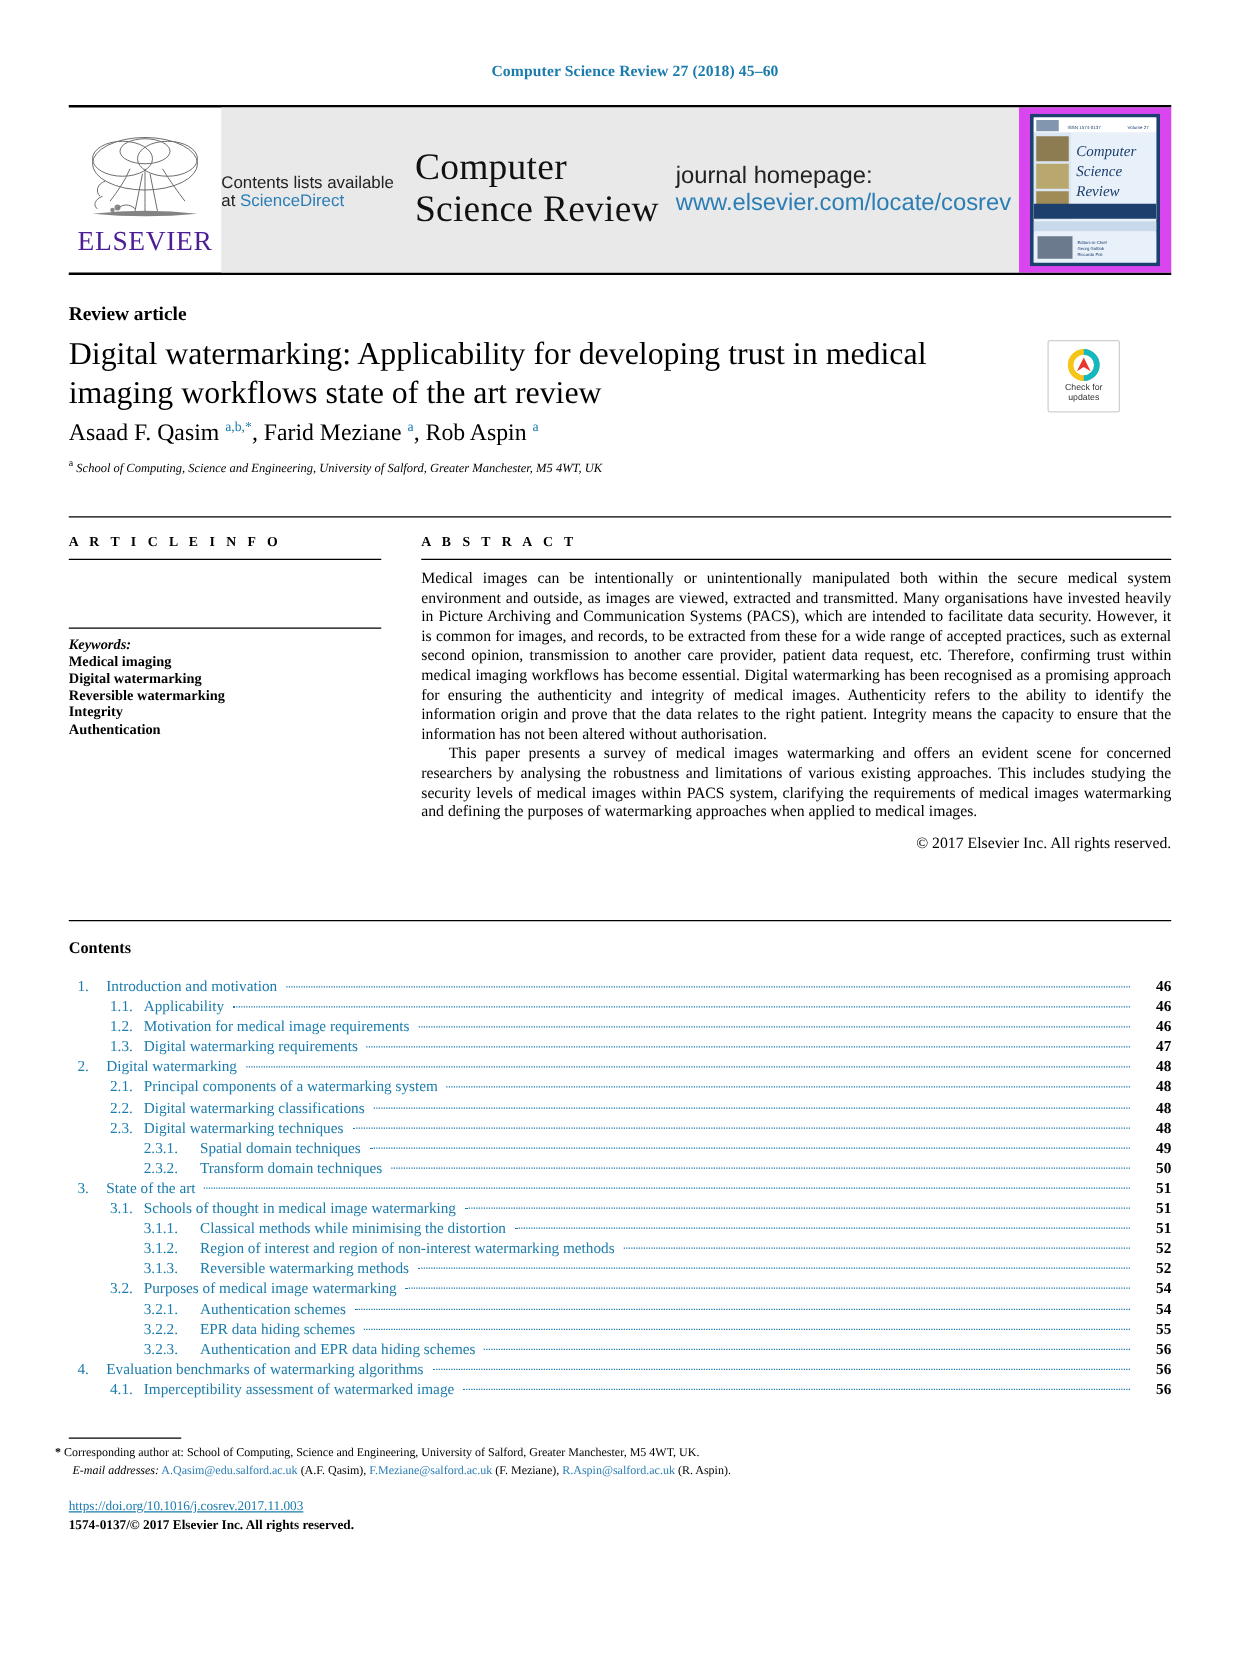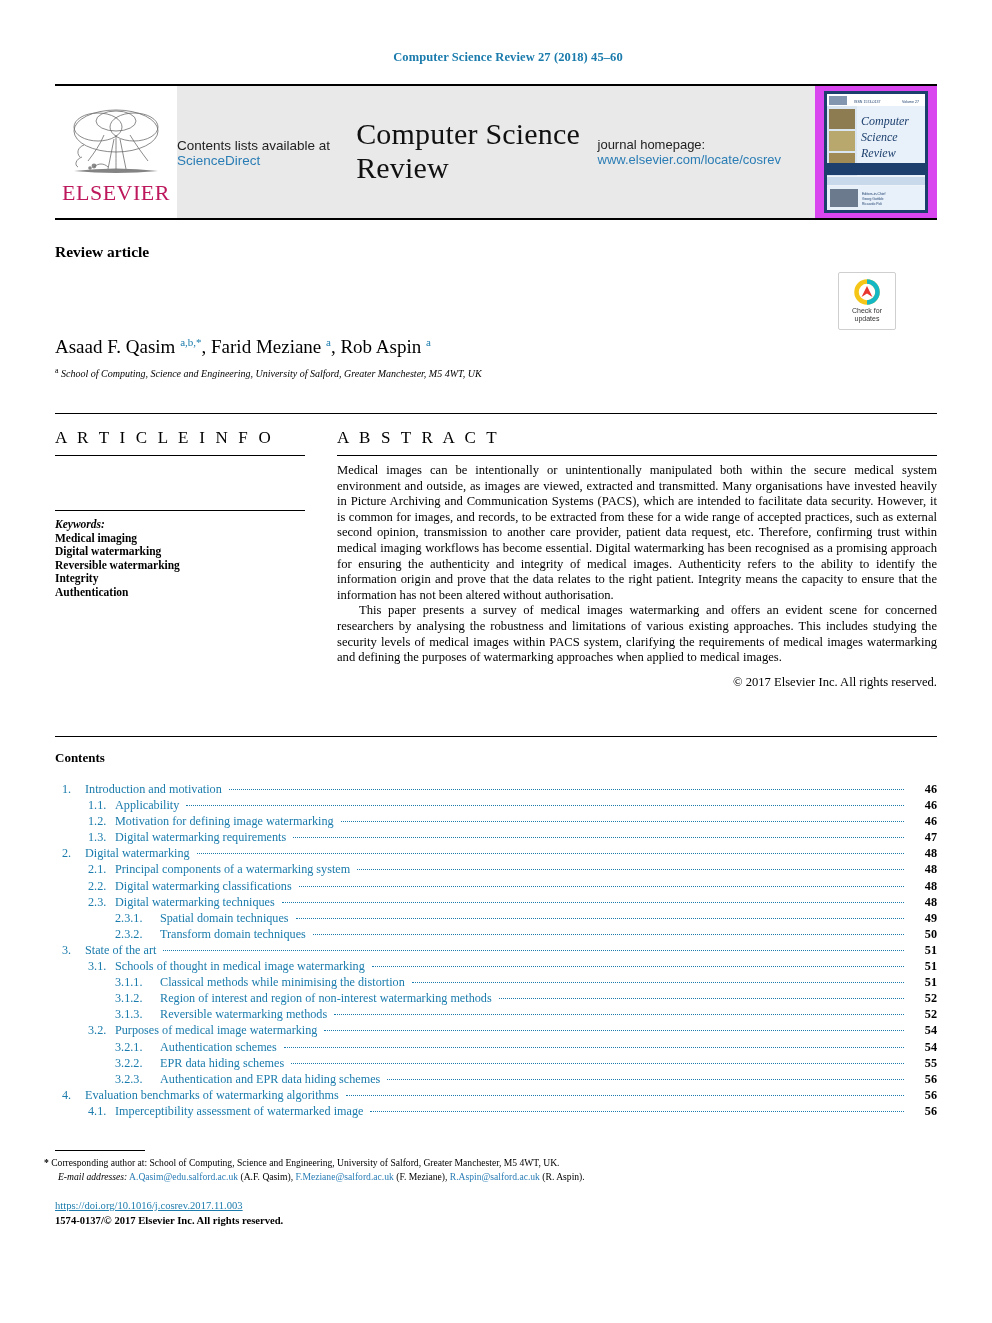--- a/index.html
+++ b/index.html
@@ -52,21 +52,21 @@
     display: flex;
     flex-direction: column;
     align-items: center;
     justify-content: center;
     padding-top: 4px;
     box-sizing: border-box;
   }
   .tree-svg { display:block; }
   .elsevier-word {
     font-family: "Liberation Serif", serif;
-    color: #be185d;
+    color: #4c1d95;
     font-size: 22px;
     letter-spacing: 0.5px;
     line-height: 1;
     margin-top: 1px;
   }
   .masthead-center {
     flex: 1 1 auto;
     background: #e9e9e9;
     display: flex;
     align-items: center;
@@ -82,21 +82,21 @@
   }
   .journal-title {
     font-family: "Liberation Serif", serif;
     font-size: 30px;
     color: #111;
     margin: 12px 0 14px 0;
     letter-spacing: 0.2px;
   }
   .homepage-line {
     font-family: "Liberation Sans", sans-serif;
-    font-size: 13px;
+    font-size: 19px;
     color: #222;
   }
   a.link, .link {
     color: #2a7db5;
     text-decoration: none;
   }
   .masthead-cover {
     width: 122px;
     flex: 0 0 122px;
     display: flex;
@@ -184,22 +184,22 @@
     width: 250px;
   }
   .abscol {
     position: absolute;
     top: 428px;
     left: 337px;
     width: 600px;
   }
   .sechead {
     font-family: "Liberation Serif", serif;
-    font-weight: normal;
-    font-size: 17px;
+    font-weight: bold;
+    font-size: 11px;
     letter-spacing: 3.2px;
   }
   .thinrule {
     border-top: 1.4px solid #000;
     margin: 7px 0 7px 0;
   }
   .info-block {
     font-size: 11.5px;
     line-height: 13.6px;
     font-weight: bold;
@@ -369,20 +369,21 @@
         <rect x="3" y="95" width="98" height="24" fill="#e8f0f9"></rect>
         <rect x="6" y="98" width="28" height="18" fill="#6b7b8d"></rect>
         <text x="38" y="104" font-family="Liberation Sans, sans-serif" font-size="3.4" fill="#1c3f6e">Editors-in-Chief</text>
         <text x="38" y="109" font-family="Liberation Sans, sans-serif" font-size="3.4" fill="#1c3f6e">Georg Gottlob</text>
         <text x="38" y="114" font-family="Liberation Sans, sans-serif" font-size="3.4" fill="#1c3f6e">Riccardo Poli</text>
       </svg>
     </div>
   </div>
 
   <div class="article-type">Review article</div>
+  <div class="title">Digital watermarking: Applicability for developing trust in medical imaging workflows state of the art review</div>
   <div class="authors">Asaad F. Qasim <sup>a,b,</sup><sup>*</sup>, Farid Meziane <sup>a</sup>, Rob Aspin <sup>a</sup></div>
   <div class="affils">
     <div><sup>a</sup> <span>School of Computing, Science and Engineering, University of Salford, Greater Manchester, M5 4WT, UK</span></div>
   </div>
 
   <div class="crossmark">
     <svg width="26" height="26" viewBox="0 0 26 26">
       <circle cx="13" cy="13" r="10.5" fill="none" stroke="#F5C518" stroke-width="4.5"></circle>
       <path d="M13 2.5 A10.5 10.5 0 0 1 13 23.5" fill="none" stroke="#14B8C4" stroke-width="4.5"></path>
       <path d="M13 7 L18.5 18 L13 14.5 L7.5 18 Z" fill="#E8352E"></path>
@@ -432,21 +433,21 @@
         <span class="toc-page">46</span>
       </div>
       <div class="toc-row lvl2">
         <span class="toc-num">1.1.</span>
         <span class="toc-label">Applicability</span>
         <span class="toc-dots"></span>
         <span class="toc-page">46</span>
       </div>
       <div class="toc-row lvl2">
         <span class="toc-num">1.2.</span>
-        <span class="toc-label">Motivation for defining image watermarking</span>
+        <span class="toc-label">Motivation for medical image requirements</span>
         <span class="toc-dots"></span>
         <span class="toc-page">46</span>
       </div>
       <div class="toc-row lvl2">
         <span class="toc-num">1.3.</span>
         <span class="toc-label">Digital watermarking requirements</span>
         <span class="toc-dots"></span>
         <span class="toc-page">47</span>
       </div>
       <div class="toc-row lvl1">

